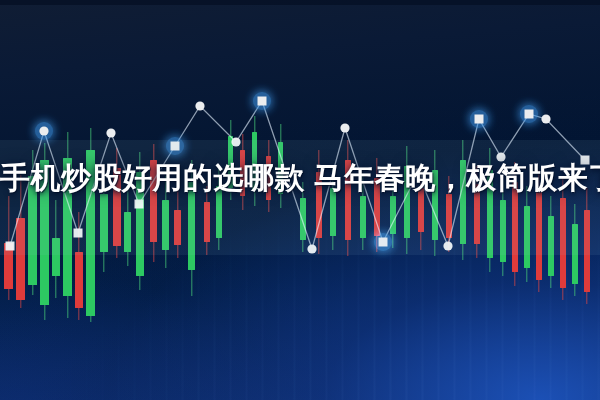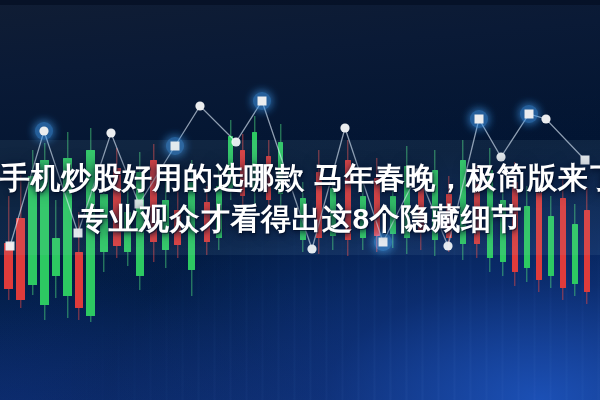--- a/index.html
+++ b/index.html
@@ -323,16 +323,15 @@
         <circle cx="546" cy="119" r="4.6" class="node-ci"></circle>
         <rect x="580.5" y="155.5" width="9" height="9" class="node-sq"></rect>
       </g>
   </svg>
 
   <div id="midband"></div>
   <div id="topbar"></div>
 
   <div id="headline">
     <span class="line" id="line1">手机炒股好用的选哪款 马年春晚，极简版来了!</span>
-    <span class="line" id="line2">专业观众才看得出这8个隐藏细节</span>
   </div>
 
 </div>
 
 </body></html>

